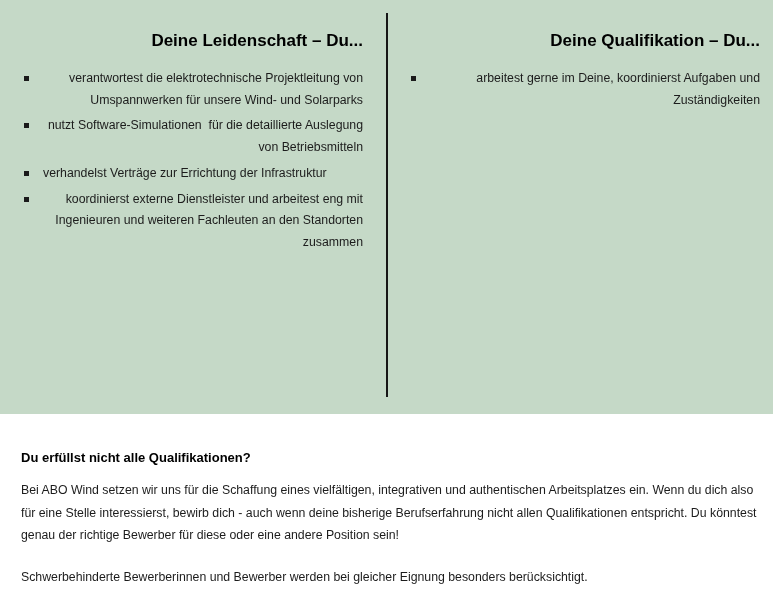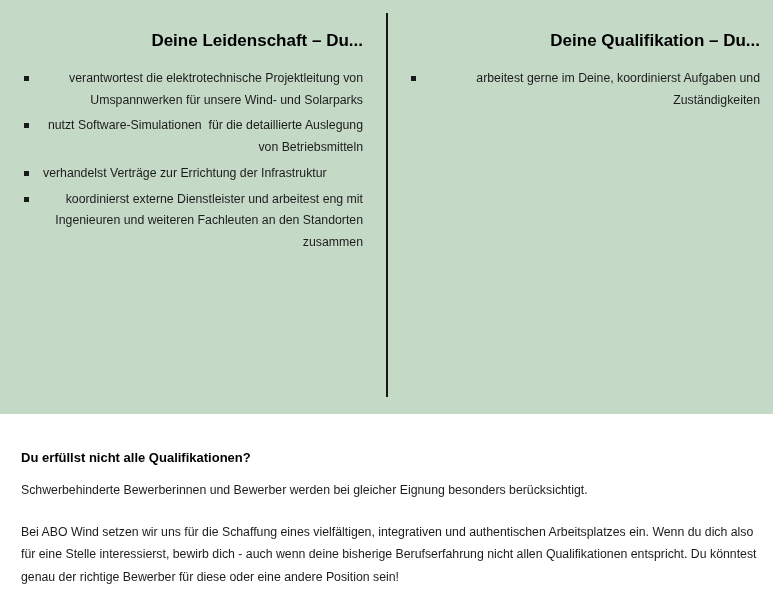--- a/index.html
+++ b/index.html
@@ -97,15 +97,15 @@
       <li>
         <span class="bullet"></span>
         <span class="li-text">arbeitest gerne im Deine, koordinierst Aufgaben und Zuständigkeiten</span>
       </li>
     </ul>
   </section>
 </div>
 
 <section class="footer">
   <h2>Du erfüllst nicht alle Qualifikationen?</h2>
+  <p>Bei ABO Wind setzen wir uns für die Schaffung eines vielfältigen, integrativen und authentischen Arbeitsplatzes ein. Wenn du dich also für eine Stelle interessierst, bewirb dich - auch wenn deine bisherige Berufserfahrung nicht allen Qualifikationen entspricht. Du könntest genau der richtige Bewerber für diese oder eine andere Position sein!</p>
   <p>Schwerbehinderte Bewerberinnen und Bewerber werden bei gleicher Eignung besonders berücksichtigt.</p>
-  <p>Bei ABO Wind setzen wir uns für die Schaffung eines vielfältigen, integrativen und authentischen Arbeitsplatzes ein. Wenn du dich also für eine Stelle interessierst, bewirb dich - auch wenn deine bisherige Berufserfahrung nicht allen Qualifikationen entspricht. Du könntest genau der richtige Bewerber für diese oder eine andere Position sein!</p>
 </section>
 
 </body></html>

